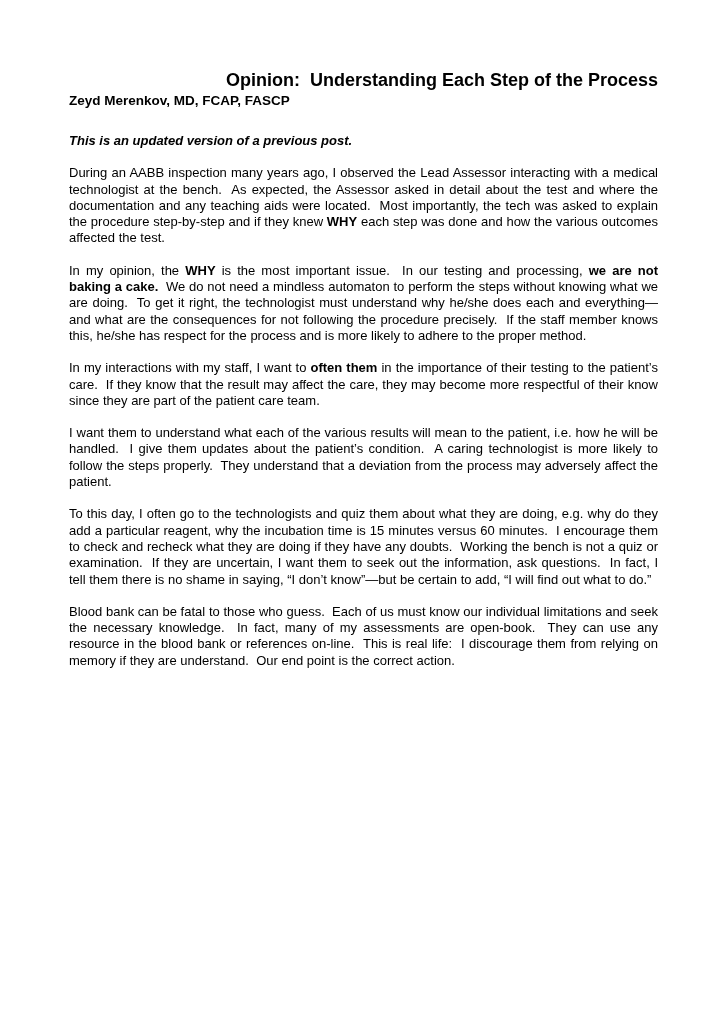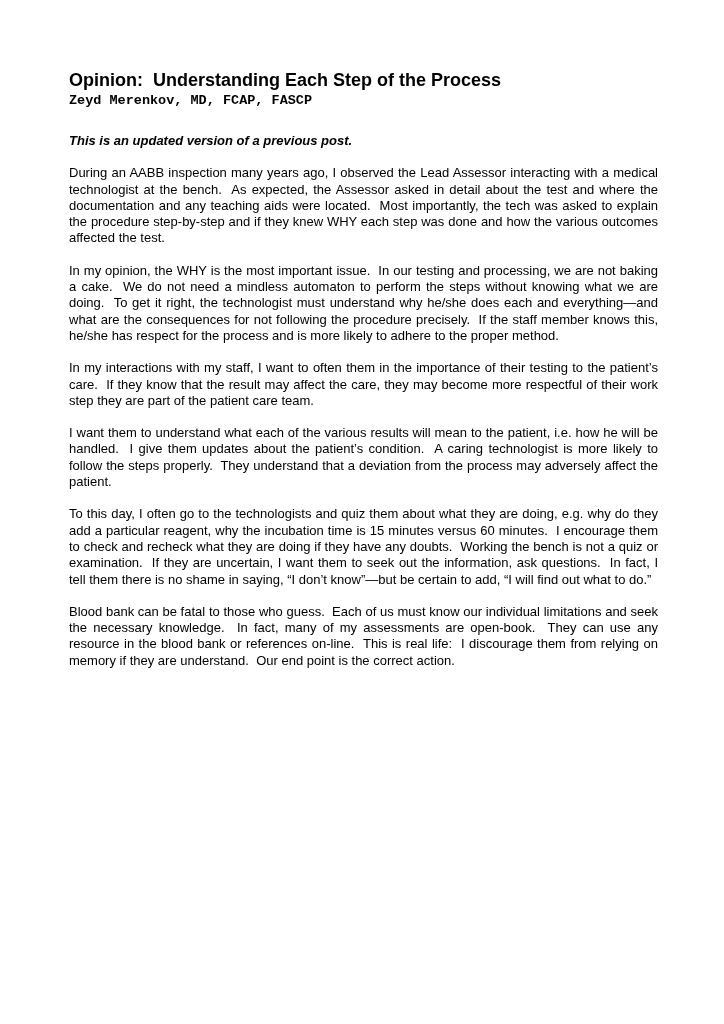--- a/index.html
+++ b/index.html
@@ -21,60 +21,60 @@
     left: 69px;
     top: 70px;
     width: 589px;
   }
   .doc-title {
     font-size: 18px;
     font-weight: 700;
     line-height: 21px;
     margin: 0 0 1px 0;
     white-space: pre-wrap;
+    text-align: right;
   }
   .byline {
     font-size: 13.5px;
     font-weight: 700;
     line-height: 18px;
     white-space: pre-wrap;
-    font-family: Liberation Mono, monospace;
   }
   .intro {
     font-size: 13px;
     font-weight: 700;
     line-height: 16.3px;
     margin: 23px 0 0 0;
     white-space: pre-wrap;
     font-style: italic;
   }
   .para {
     font-size: 13px;
     font-weight: 400;
     line-height: 16.3px;
     margin: 16px 0 0 0;
     text-align: justify;
     white-space: pre-wrap;
   }
   .para b {
-    font-weight: 400;
+    font-weight: 700;
   }
 </style>
 </head>
 <body>
 
 <div class="doc">
   <h1 class="doc-title">Opinion:  Understanding Each Step of the Process</h1>
   <div class="byline">Zeyd Merenkov, MD, FCAP, FASCP</div>
   <p class="intro">This is an updated version of a previous post.</p>
 
   <p class="para"><span>During an AABB inspection many years ago, I observed the Lead Assessor interacting with a medical technologist at the bench.  As expected, the Assessor asked in detail about the test and where the documentation and any teaching aids were located.  Most importantly, the tech was asked to explain the procedure step-by-step and if they knew </span><b>WHY</b><span> each step was done and how the various outcomes affected the test.</span></p>
 
   <p class="para"><span>In my opinion, the </span><b>WHY</b><span> is the most important issue.  In our testing and processing, </span><b>we are not baking a cake.</b><span>  We do not need a mindless automaton to perform the steps without knowing what we are doing.  To get it right, the technologist must understand why he/she does each and everything—and what are the consequences for not following the procedure precisely.  If the staff member knows this, he/she has respect for the process and is more likely to adhere to the proper method.</span></p>
 
-  <p class="para"><span>In my interactions with my staff, I want to </span><b>often them</b><span> in the importance of their testing to the patient’s care.  If they know that the result may affect the care, they may become more respectful of their work step they are part of the patient care team.</span></p>
+  <p class="para"><span>In my interactions with my staff, I want to </span><b>often them</b><span> in the importance of their testing to the patient’s care.  If they know that the result may affect the care, they may become more respectful of their know since they are part of the patient care team.</span></p>
 
   <p class="para"><span>I want them to understand what each of the various results will mean to the patient, i.e. how he will be handled.  I give them updates about the patient’s condition.  A caring technologist is more likely to follow the steps properly.  They understand that a deviation from the process may adversely affect the patient.</span></p>
 
   <p class="para"><span>To this day, I often go to the technologists and quiz them about what they are doing, e.g. why do they add a particular reagent, why the incubation time is 15 minutes versus 60 minutes.  I encourage them to check and recheck what they are doing if they have any doubts.  Working the bench is not a quiz or examination.  If they are uncertain, I want them to seek out the information, ask questions.  In fact, I tell them there is no shame in saying, “I don’t know”—but be certain to add, “I will find out what to do.”</span></p>
 
   <p class="para"><span>Blood bank can be fatal to those who guess.  Each of us must know our individual limitations and seek the necessary knowledge.  In fact, many of my assessments are open-book.  They can use any resource in the blood bank or references on-line.  This is real life:  I discourage them from relying on memory if they are understand.  Our end point is the correct action.</span></p>
 </div>
 
 </body></html>

